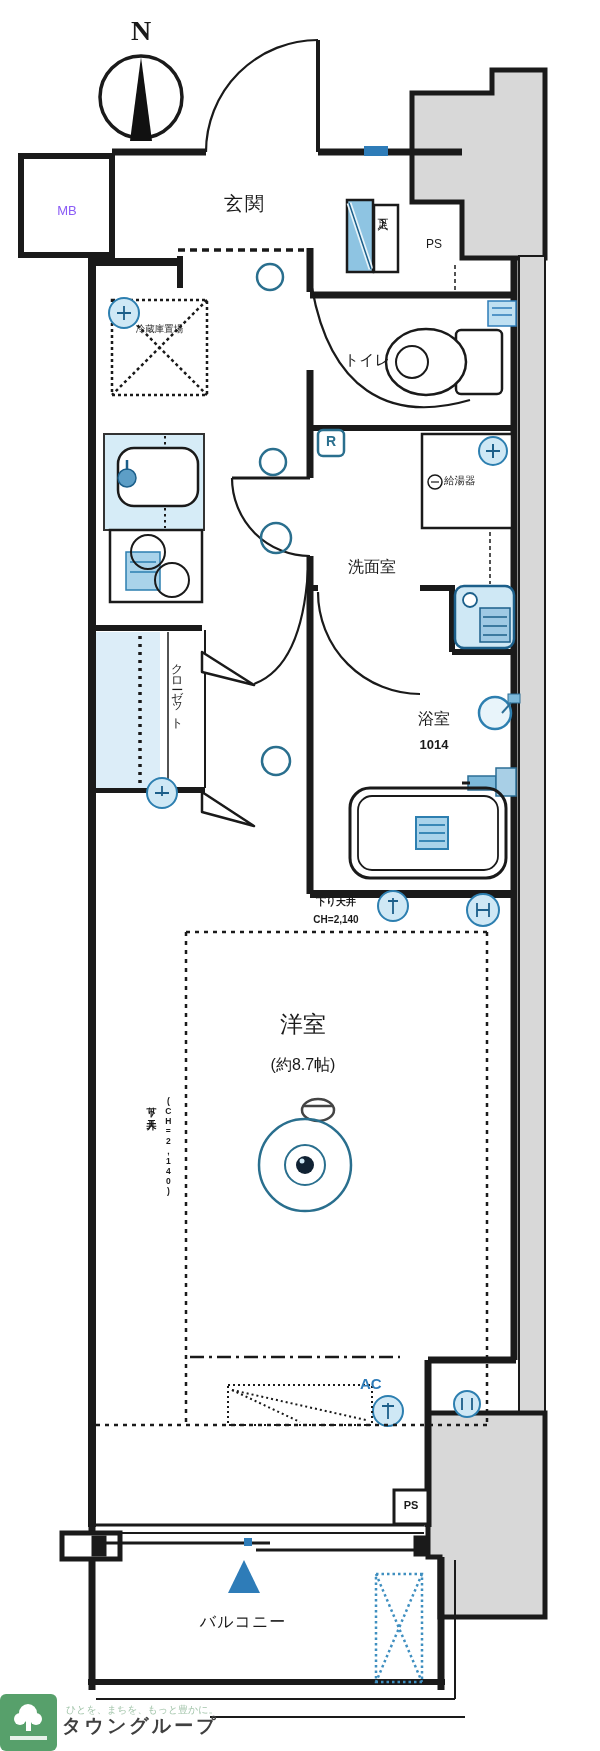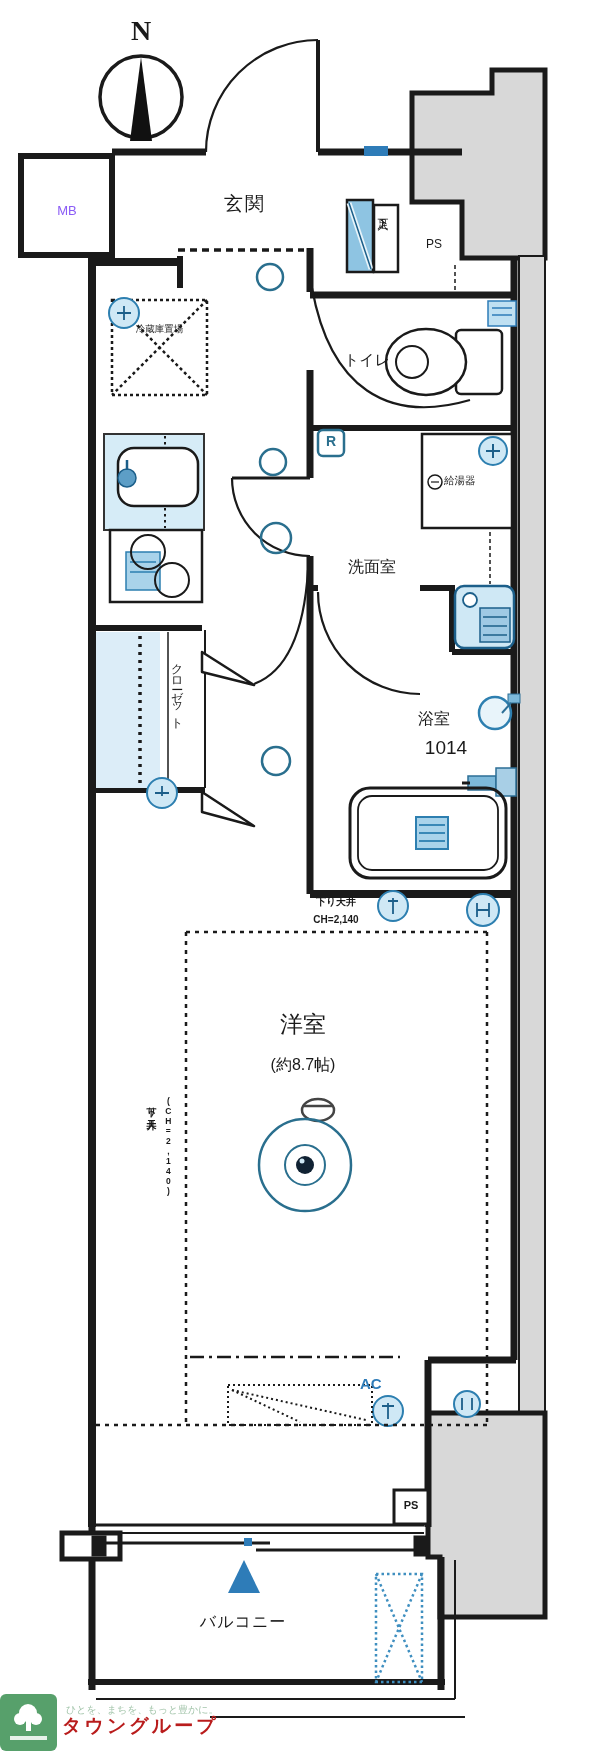--- a/index.html
+++ b/index.html
@@ -4,21 +4,21 @@
 <style>
   html,body{margin:0;padding:0;background:#ffffff;}
   .plan{position:relative;width:600px;height:1751px;background:#fff;overflow:hidden;
         font-family:"Liberation Sans",sans-serif;color:#1a1a1a;}
   .plan svg{position:absolute;left:0;top:0;}
   .lbl{position:absolute;white-space:nowrap;color:#1a1a1a;line-height:1.1;}
   .c{text-align:center;}
   .v{writing-mode:vertical-rl;text-orientation:upright;}
   .blue{color:#2e7cb8;}
   .teal{color:#2a6f8e;}
-  .brand{color:#b91c1c;font-weight:bold;letter-spacing:3px;}
+  .brand{color:#404040;font-weight:bold;letter-spacing:3px;}
   .tagline{color:#a3c5ab;}
 </style>
 </head>
 <body>
 
 <div class="plan">
 
 <svg width="600" height="1751" viewBox="0 0 600 1751">
 
   <g>
@@ -283,21 +283,21 @@
 
 <div class="lbl c teal" style="left:318px;top:434px;width:26px;font-size:14px;font-weight:bold;">R</div>
 
 <div class="lbl" style="left:444px;top:475px;font-size:10.5px;">給湯器</div>
 
 <div class="lbl" style="left:348px;top:558px;font-size:16px;text-align:right;">洗面室</div>
 
 <div class="lbl v" style="left:170px;top:655px;height:135px;font-size:12px;">クローゼット</div>
 
 <div class="lbl" style="left:418px;top:710px;font-size:16px;">浴室</div>
-<div class="lbl c" style="left:420px;top:738px;width:52px;font-size:19px;">1014</div>
+<div class="lbl c" style="left:408px;top:738px;width:52px;font-size:13px;font-weight:bold;">1014</div>
 
 <div class="lbl c" style="left:300px;top:896px;width:72px;font-size:10px;font-weight:bold;">下り天井</div>
 <div class="lbl c" style="left:296px;top:914px;width:80px;font-size:10px;font-weight:bold;">CH=2,140</div>
 
 <div class="lbl c" style="left:255px;top:1012px;width:96px;font-size:23px;text-align:center;">洋室</div>
 <div class="lbl c" style="left:238px;top:1056px;width:130px;font-size:16px;">(約8.7帖)</div>
 
 <div class="lbl v" style="left:146px;top:1100px;height:80px;font-size:10px;font-weight:bold;">下り天井</div>
 <div class="lbl v" style="left:163px;top:1096px;height:95px;font-size:8.5px;font-weight:bold;">(CH=2,140)</div>
 

